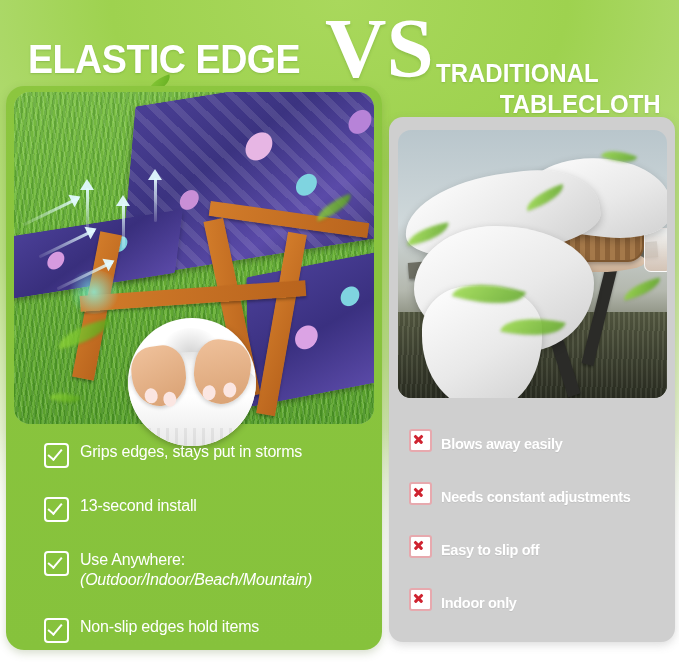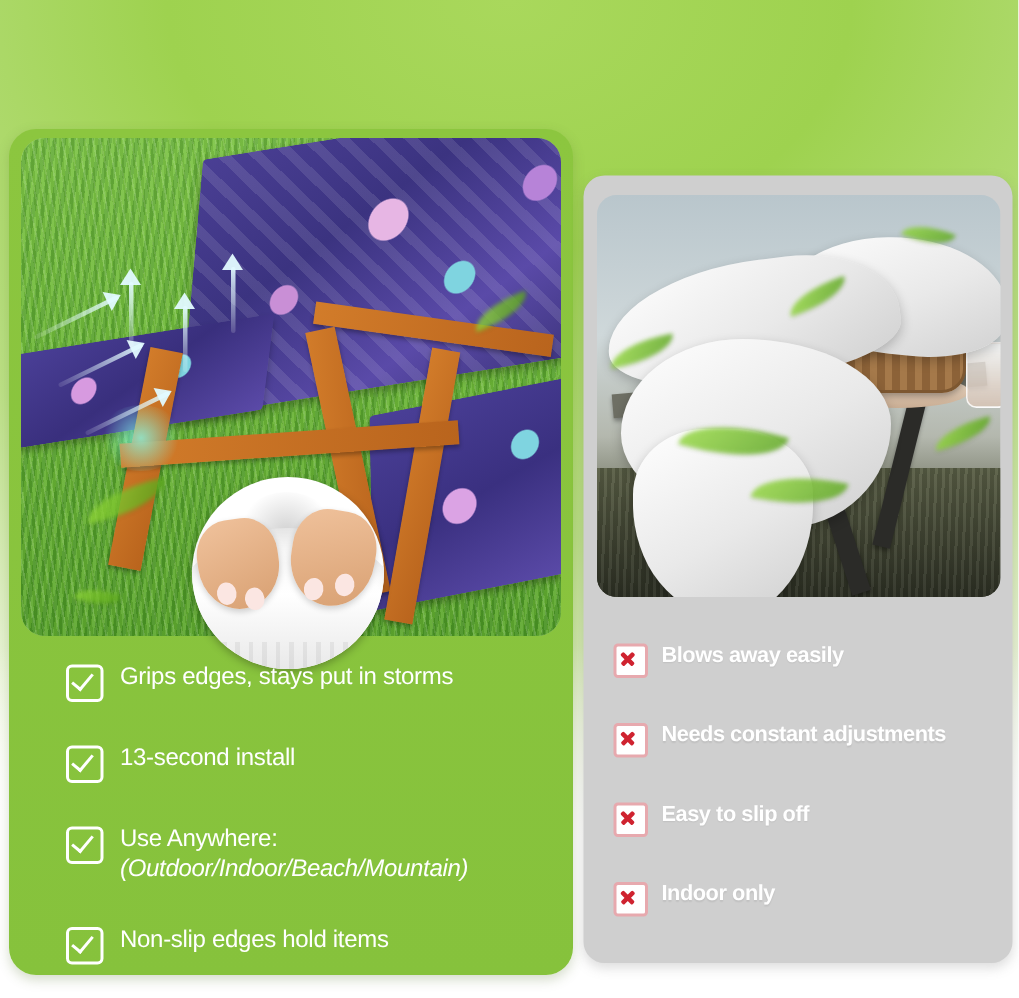--- a/index.html
+++ b/index.html
@@ -196,41 +196,50 @@
   }
   .chk:after{
     content:"";position:absolute;left:5px;top:1px;width:6px;height:12px;
     border-right:2.5px solid #ffffff;border-bottom:2.5px solid #ffffff;
     transform:rotate(40deg);
   }
   .row-l .txt{font-size:16px;font-weight:normal;color:#ffffff;line-height:1.22;letter-spacing:-0.2px;}
   .row-l .sub{font-style:italic;display:block;}
 
   .list-right{position:absolute;left:409px;top:429px;width:266px;}
-  .row-r{display:flex;align-items:flex-start;margin-bottom:30px;}
+  .row-r{display:flex;align-items:flex-end;margin-bottom:30px;}
   .xbox{
     width:19px;height:19px;flex:0 0 19px;background:#ffffff;border:2px solid #e7a9ae;border-radius:3px;
     position:relative;margin-right:9px;
   }
   .xbox:before,.xbox:after{
     content:"";position:absolute;left:2px;top:6.5px;width:11px;height:2.6px;background:#cf2330;border-radius:1px;
   }
   .xbox:before{transform:rotate(45deg);}
   .xbox:after{transform:rotate(-45deg);}
   .row-r .txt{font-size:14.5px;font-weight:bold;color:#ffffff;letter-spacing:-0.3px;white-space:nowrap;
     text-shadow:0 1px 1px rgba(0,0,0,.07);}
 </style>
 </head>
 <body>
 
 <div id="stage">
 
   <div class="bg"></div>
   <div class="bg-fade"></div>
 
+  <div class="header">
+    <div class="t-elastic">ELASTIC EDGE</div>
+    <div class="t-vs">VS</div>
+    <div class="t-trad">
+      <span class="l1">TRADITIONAL</span>
+      <span class="l2">TABLECLOTH</span>
+    </div>
+    <div class="hdr-leaf"></div>
+  </div>
 
   <div class="panel-left"></div>
 
   <div class="photo photo-left">
     <div class="grass"></div>
     <div class="grass2"></div>
 
     <div class="cloth-top"></div>
     <div class="wood wood-beam2"></div>
     <div class="cloth-bench-l"></div>

